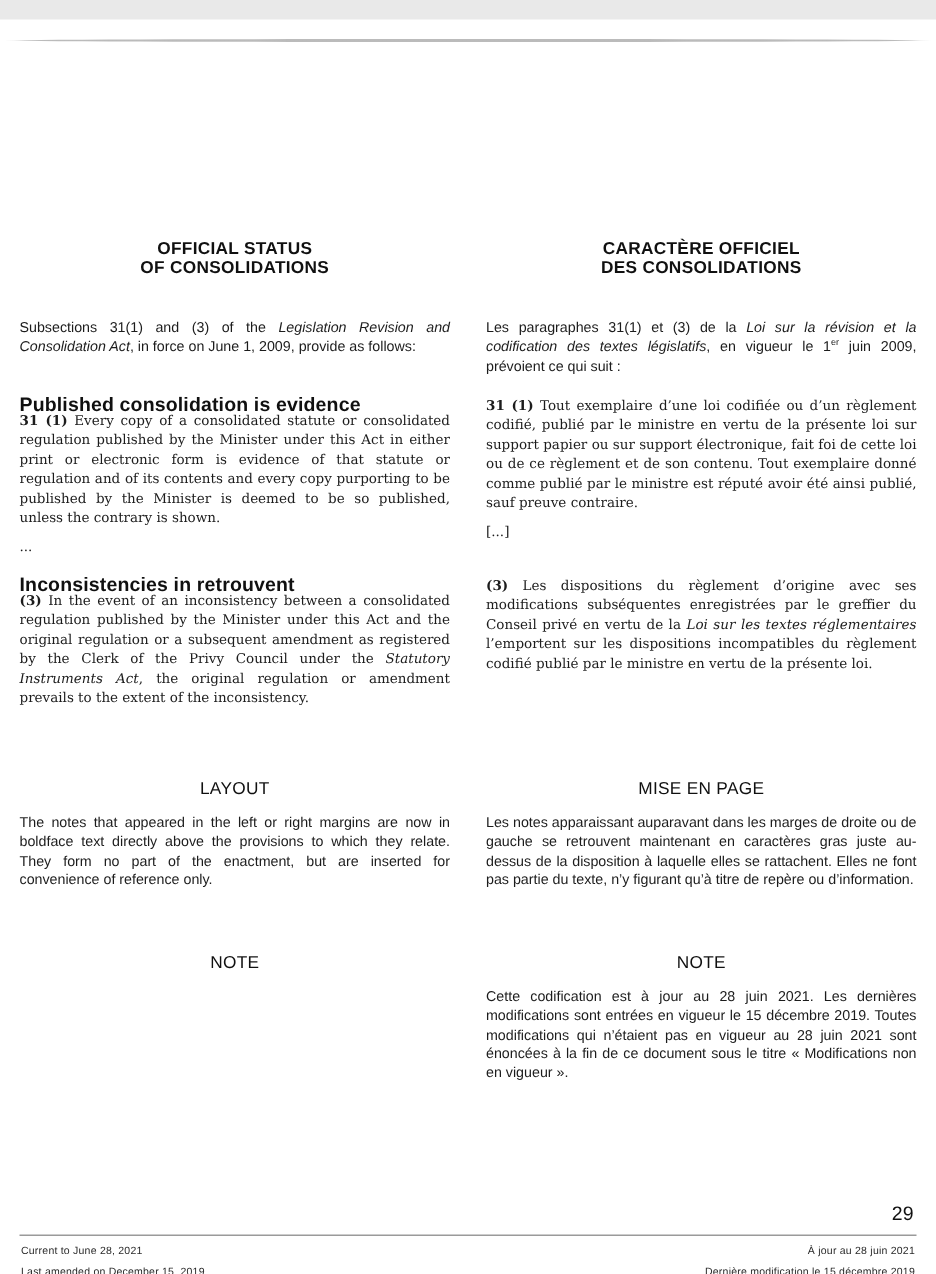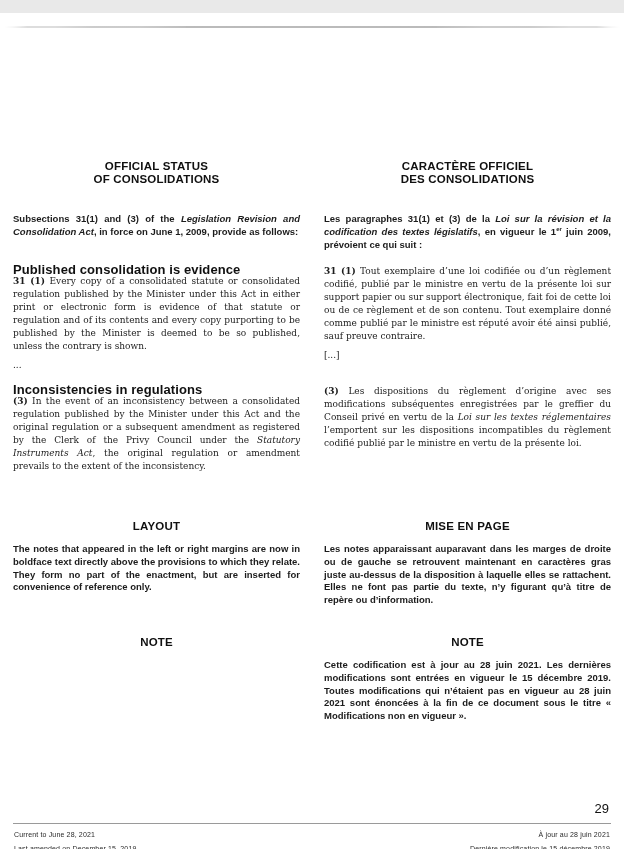--- a/index.html
+++ b/index.html
@@ -22,35 +22,35 @@
     display:grid;
     grid-template-columns:287px 287px;
     column-gap:24px;
     grid-template-rows:53px 52px 120px 135px 116px auto;
   }
   .doc-title {
     text-align:center; font-weight:bold;
     font-size:11.5px; line-height:13px; letter-spacing:.2px; color:#101010;
   }
   .intro, .plain-body {
-    font-size:9.5px; line-height:12.8px; text-align:justify; color:#1c1c1c;font-weight:bold;
+    font-size:9.5px; line-height:12.8px; text-align:justify; color:#1c1c1c;
   }
   .prov-heading {
     font-size:13px; font-weight:bold; line-height:10px; color:#101010;
     letter-spacing:.1px;
   }
   .prov-body {
     font-family:"DejaVu Serif", "Liberation Serif", serif;
     font-size:9px; line-height:13.1px; text-align:justify; color:#1c1c1c;
   }
   .prov-num { font-weight:bold; }
   .ellipsis { margin-top:6px; font-size:9.5px; }
   .ellipsis.serif { font-family:"DejaVu Serif", "Liberation Serif", serif; font-size:9px; }
   .mid-heading {
-    text-align:center; font-weight:bold; font-size:11.5px; line-height:13px;
+    text-align:center; font-weight:normal; font-size:11.5px; line-height:13px;
     margin-bottom:10px; color:#101010; letter-spacing:.2px;
   }
   .em { font-style:italic; }
   sup.ord { font-size:6px; vertical-align:super; line-height:0; }
 
   .page-number {
     position:absolute; top:790px; right:15px;
     font-size:13px; color:#111; line-height:12px;
   }
   .footer-rule {
@@ -85,21 +85,21 @@
       <div class="prov-heading">Published consolidation is evidence</div>
       <p class="prov-body" style="margin: 0px;"><span class="prov-num">31 (1)</span><span> Every copy of a consolidated statute or consolidated regulation published by the Minister under this Act in either print or electronic form is evidence of that statute or regulation and of its contents and every copy purporting to be published by the Minister is deemed to be so published, unless the contrary is shown.</span></p>
       <div class="ellipsis serif">...</div>
     </div>
     <div>
       <p class="prov-body" style="margin: 0px;"><span class="prov-num">31 (1)</span><span> Tout exemplaire d’une loi codifiée ou d’un règlement codifié, publié par le ministre en vertu de la présente loi sur support papier ou sur support électronique, fait foi de cette loi ou de ce règlement et de son contenu. Tout exemplaire donné comme publié par le ministre est réputé avoir été ainsi publié, sauf preuve contraire.</span></p>
       <div class="ellipsis serif">[...]</div>
     </div>
 
     <div>
-      <div class="prov-heading">Inconsistencies in regulations</div>
+      <div class="prov-heading">Inconsistencies in retrouvent</div>
       <p class="prov-body" style="margin: 0px;"><span class="prov-num">(3)</span><span> In the event of an inconsistency between a consolidated regulation published by the Minister under this Act and the original regulation or a subsequent amendment as registered by the Clerk of the Privy Council under the </span><span class="em">Statutory Instruments Act</span><span>, the original regulation or amendment prevails to the extent of the inconsistency.</span></p>
     </div>
     <div>
       <p class="prov-body" style="margin: 0px;"><span class="prov-num">(3)</span><span> Les dispositions du règlement d’origine avec ses modifications subséquentes enregistrées par le greffier du Conseil privé en vertu de la </span><span class="em">Loi sur les textes réglementaires</span><span> l’emportent sur les dispositions incompatibles du règlement codifié publié par le ministre en vertu de la présente loi.</span></p>
     </div>
 
     <div>
       <div class="mid-heading">LAYOUT</div>
       <p class="plain-body" style="margin: 0px;">The notes that appeared in the left or right margins are now in boldface text directly above the provisions to which they relate. They form no part of the enactment, but are inserted for convenience of reference only.</p>
     </div>

